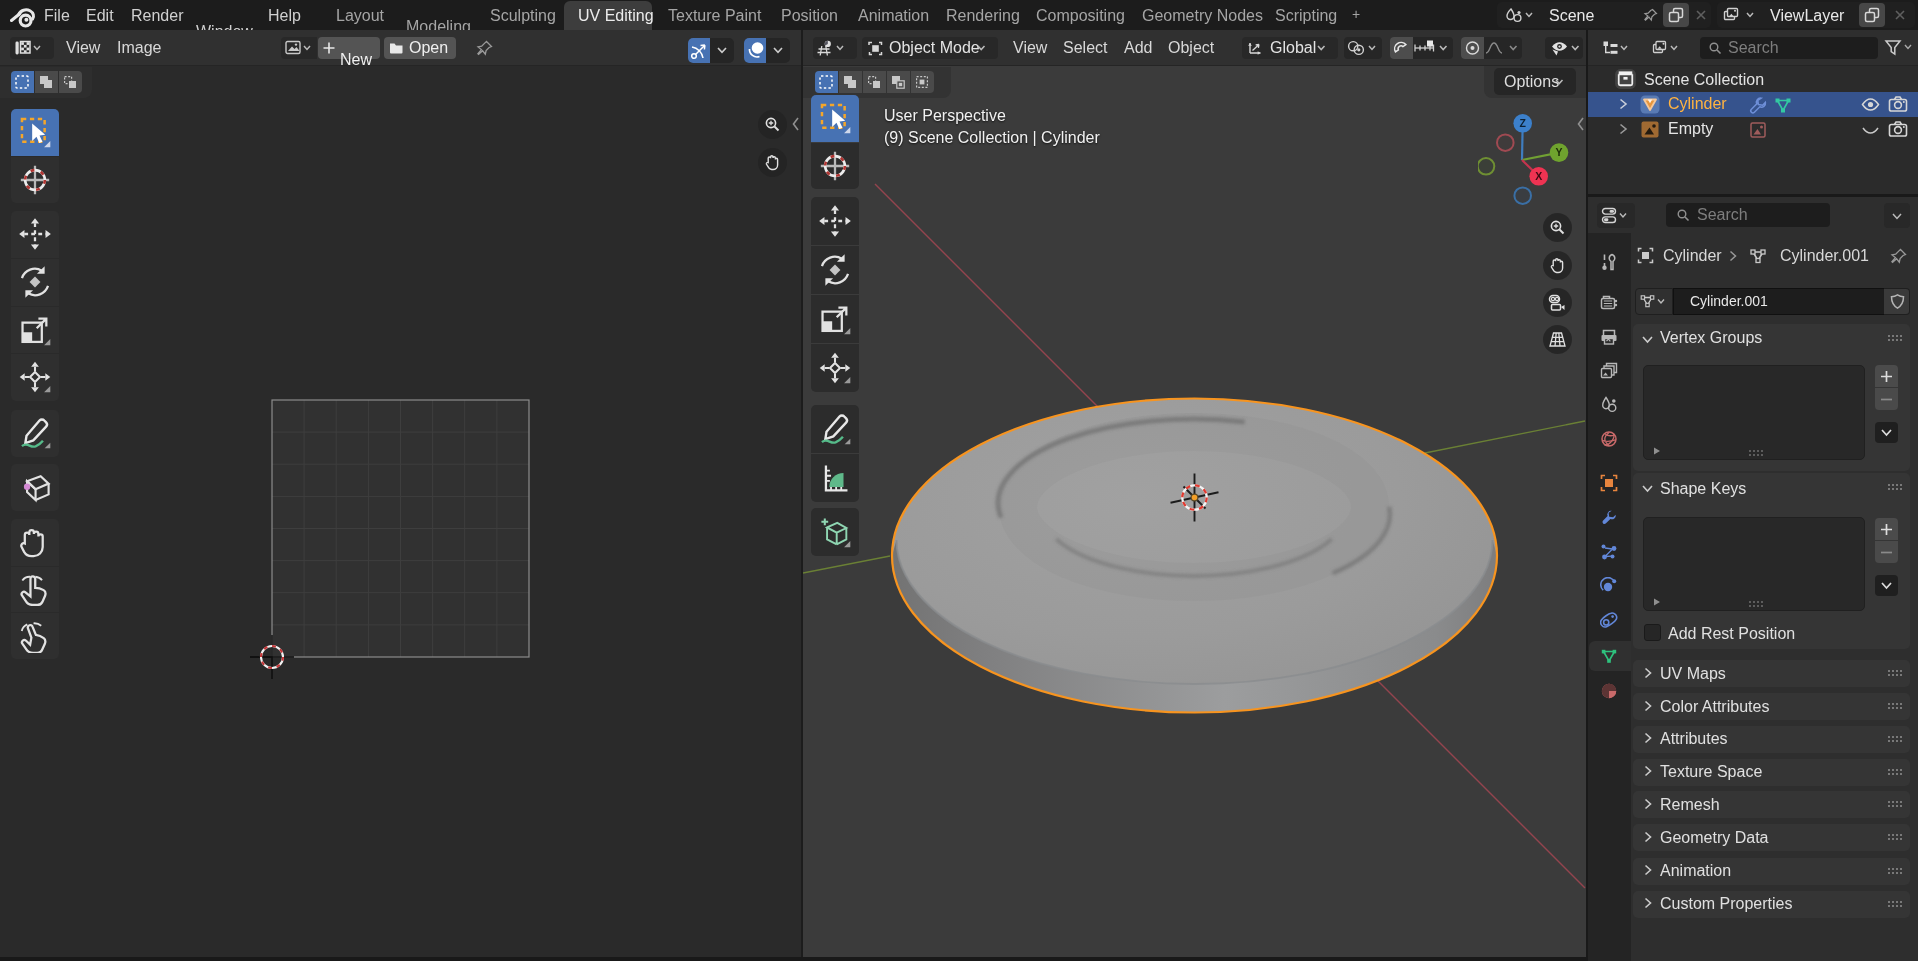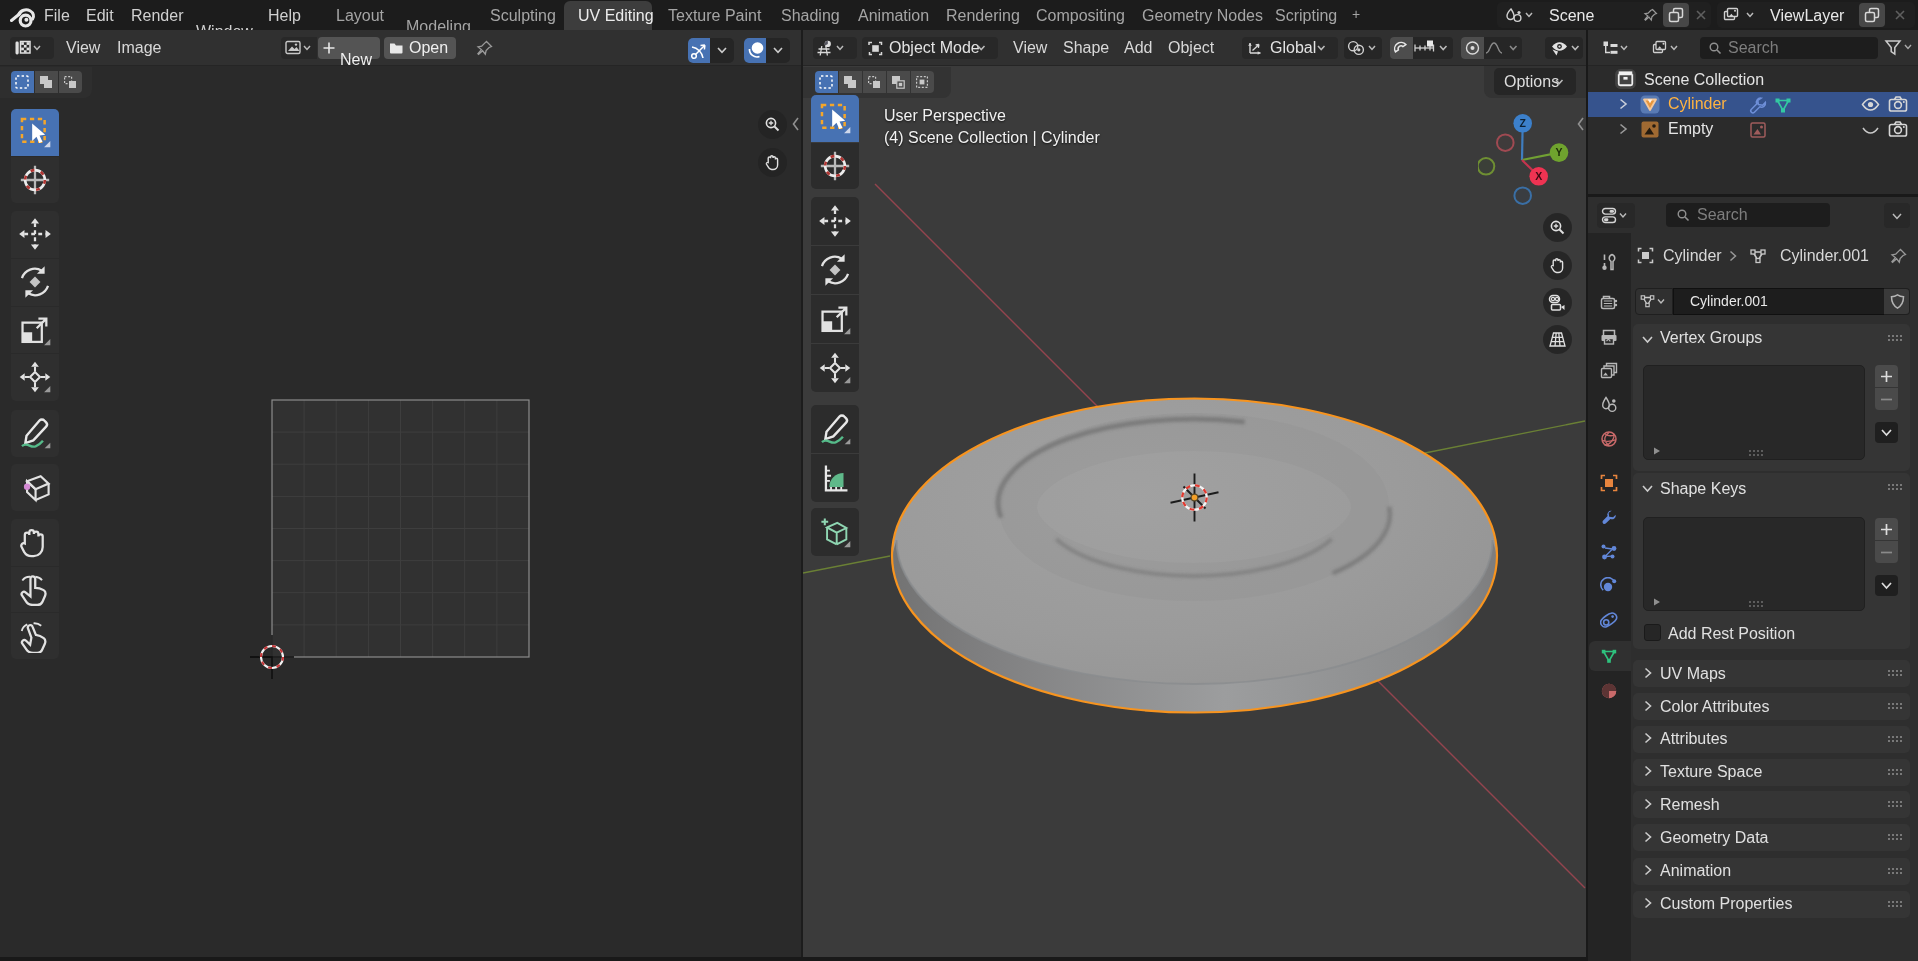--- a/index.html
+++ b/index.html
@@ -26,21 +26,21 @@
 <div class="t" style="left:131px;top:8px;color:#d0d0d0;">Render</div>
 <div class="t" style="left:196px;top:0;color:#d0d0d0;margin-top:24px;">Window</div>
 <div class="t" style="left:268px;top:8px;color:#d0d0d0;">Help</div>
 
 <div style="left:564px;top:1px;width:88px;height:29px;background:#3d3d3d;border-radius:6px 6px 0 0;"></div>
 <div class="t" style="left:336px;top:8px;color:#a5a5a5;">Layout</div>
 <div class="t" style="left:406px;top:19px;color:#a5a5a5;">Modeling</div>
 <div class="t" style="left:490px;top:8px;color:#a5a5a5;">Sculpting</div>
 <div class="t" style="left:578px;top:8px;color:#ececec;">UV Editing</div>
 <div class="t" style="left:668px;top:8px;color:#a5a5a5;">Texture Paint</div>
-<div class="t" style="left:781px;top:8px;color:#a5a5a5;">Shading</div>
+<div class="t" style="left:781px;top:8px;color:#a5a5a5;">Position</div>
 <div class="t" style="left:858px;top:8px;color:#a5a5a5;">Animation</div>
 <div class="t" style="left:946px;top:8px;color:#a5a5a5;">Rendering</div>
 <div class="t" style="left:1036px;top:8px;color:#a5a5a5;">Compositing</div>
 <div class="t" style="left:1142px;top:8px;color:#a5a5a5;">Geometry Nodes</div>
 <div class="t" style="left:1275px;top:8px;color:#a5a5a5;">Scripting</div>
 <div class="t" style="left:1352px;top:7px;color:#a5a5a5;font-size:14px;">+</div>
 
 <div style="left:1497px;top:2px;width:214px;height:26px;background:#202020;border-radius:5px;"></div>
 <svg style="left:1504px;top:7px;" width="30" height="16" viewBox="0 0 30 16">
   <path d="M7 2 C9 5 10 7 10 9 a3.5 3.5 0 1 1 -7 0 C3 7 4 5 7 2 Z" fill="none" stroke="#d0d0d0" stroke-width="1.4"></path>
@@ -265,21 +265,21 @@
   <g stroke="#d8d8d8" stroke-width="1.5" fill="none">
     <path d="M1 4 V1.5 H4 M11 1.5 H13.5 V4 M13.5 11 V13.5 H11 M4 13.5 H1.5 V11"></path>
   </g>
   <rect x="4.2" y="4.2" width="6.6" height="6.6" fill="#d8d8d8"></rect>
 </svg>
 <div class="t" style="left:889px;top:40px;color:#e3e3e3;text-align:right;">Object Mode</div>
 <svg style="left:974px;top:44px;" width="14" height="9" viewBox="0 0 14 9">
       <path d="M4 2 l3.2 3.6 L10.5 2" fill="none" stroke="#bbb" stroke-width="1.5"></path>
     </svg>
 <div class="t" style="left:1013px;top:40px;">View</div>
-<div class="t" style="left:1063px;top:40px;">Shape</div>
+<div class="t" style="left:1063px;top:40px;">Select</div>
 <div class="t" style="left:1124px;top:40px;">Add</div>
 <div class="t" style="left:1168px;top:40px;">Object</div>
 <div style="left:1242px;top:37px;width:96px;height:22px;background:#282828;border-radius:4px;"></div>
 <svg style="left:1247px;top:40px;" width="17" height="16" viewBox="0 0 17 16">
   <path d="M3 13 L3 3 M3 13 L13.5 13" stroke="#d8d8d8" stroke-width="1.4" fill="none"></path>
   <path d="M3 3 l-1.8 2.8 h3.6 Z M13.5 13 l-2.8 -1.8 v3.6 Z" fill="#d8d8d8"></path>
   <path d="M5.5 10.5 L12 4.5 M12 4.5 l-3.4 .4 M12 4.5 l-.6 3.4" stroke="#d8d8d8" stroke-width="1.3" fill="none"></path>
 </svg>
 <div class="t" style="left:1270px;top:40px;color:#e3e3e3;">Global</div>
 <svg style="left:1314px;top:44px;" width="14" height="9" viewBox="0 0 14 9">
@@ -403,21 +403,21 @@
     <path d="M0 -24 V24" stroke="#1c1c1c" stroke-width="1.9"></path>
     <path d="M-24 5.2 L24 -5.2" stroke="#1c1c1c" stroke-width="1.9"></path>
     <path d="M-11 -11 L11 11" stroke="#1c1c1c" stroke-width="1.9"></path>
     <circle cx="0" cy="0" r="12.2" fill="none" stroke="#f4f4f4" stroke-width="2.3"></circle>
     <circle cx="0" cy="0" r="12.2" fill="none" stroke="#e03a30" stroke-width="2.3" stroke-dasharray="4.8 4.8"></circle>
     <circle cx="0" cy="0" r="3.4" fill="#f5a028" stroke="#5a4a28" stroke-width="1.2"></circle>
   </g>
 </svg>
 
 <div class="t" style="left:884px;top:108px;color:#f2f2f2;text-shadow:0 1px 2px rgba(0,0,0,.7);">User Perspective</div>
-<div class="t" style="left:884px;top:130px;color:#f2f2f2;text-shadow:0 1px 2px rgba(0,0,0,.7);">(4) Scene Collection | Cylinder</div>
+<div class="t" style="left:884px;top:130px;color:#f2f2f2;text-shadow:0 1px 2px rgba(0,0,0,.7);">(9) Scene Collection | Cylinder</div>
 
 <div style="left:811px;top:95px;width:48px;height:47px;background:#4772b3;border-radius:5px 5px 0 0;"></div>
 <svg style="left:818px;top:101px;" width="34" height="34" viewBox="0 0 30 30">
   <rect x="3.5" y="3.5" width="20" height="20" fill="none" stroke="#f4a62a" stroke-width="2.2" stroke-dasharray="3.8 3.2"></rect>
   <path d="M12.5 7.5 L12.5 23 L16.3 19.2 L18.8 24.8 L21.6 23.5 L19 18 L24 17.4 Z" fill="#fff"></path>
   <path d="M28.5 23 v5.5 h-5.5 Z" fill="#cfd8ea"></path>
 </svg>
 <div style="left:811px;top:143px;width:48px;height:46px;background:#2c2c2c;border-radius:0 0 5px 5px;"></div>
 <svg style="left:818px;top:149px;" width="34" height="34" viewBox="0 0 30 30">
   <path d="M15 2.5 V27.5 M2.5 15 H27.5" stroke="#b9b9b9" stroke-width="2"></path>

